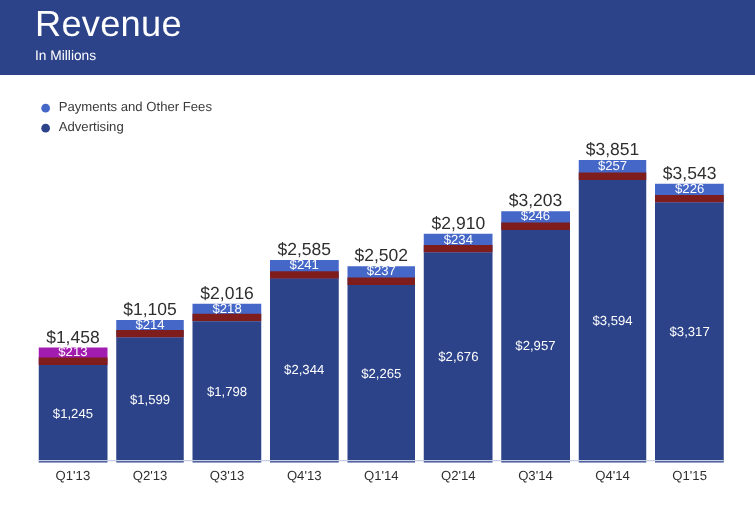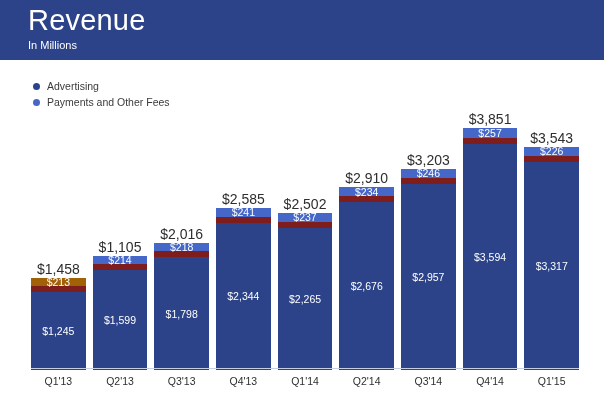--- a/index.html
+++ b/index.html
@@ -71,34 +71,34 @@
 </head>
 <body>
 
 <div id="header">
   <div id="title">Revenue</div>
   <div id="subtitle">In Millions</div>
 </div>
 
 <div id="legend">
   <div class="legend-row">
+    <span class="legend-dot" style="background:#4567c8"></span>
+    <span class="legend-label">Payments and Other Fees</span>
+  </div>
+  <div class="legend-row">
     <span class="legend-dot" style="background:#2c4389"></span>
     <span class="legend-label">Advertising</span>
-  </div>
-  <div class="legend-row">
-    <span class="legend-dot" style="background:#4567c8"></span>
-    <span class="legend-label">Payments and Other Fees</span>
   </div>
 </div>
 
 <div id="plot">
   <div id="bars">
       <div class="bar-col">
         <div class="total-label" style="bottom: 93.6219px;">$1,458</div>
-        <div class="seg-top" style="height: 13.3851px; background: #a16207;">$213</div>
+        <div class="seg-top" style="height: 13.3851px; background: #a21caf;">$213</div>
         <div class="seg-bot" style="height: 78.2368px; background: rgb(44, 67, 137);">$1,245</div>
       </div>
       <div class="bar-col">
         <div class="total-label" style="bottom: 115.93px;">$1,105</div>
         <div class="seg-top" style="height: 13.4479px; background: rgb(69, 103, 200);">$214</div>
         <div class="seg-bot" style="height: 100.482px; background: rgb(44, 67, 137);">$1,599</div>
       </div>
       <div class="bar-col">
         <div class="total-label" style="bottom: 128.687px;">$2,016</div>
         <div class="seg-top" style="height: 13.6993px; background: rgb(69, 103, 200);">$218</div>

